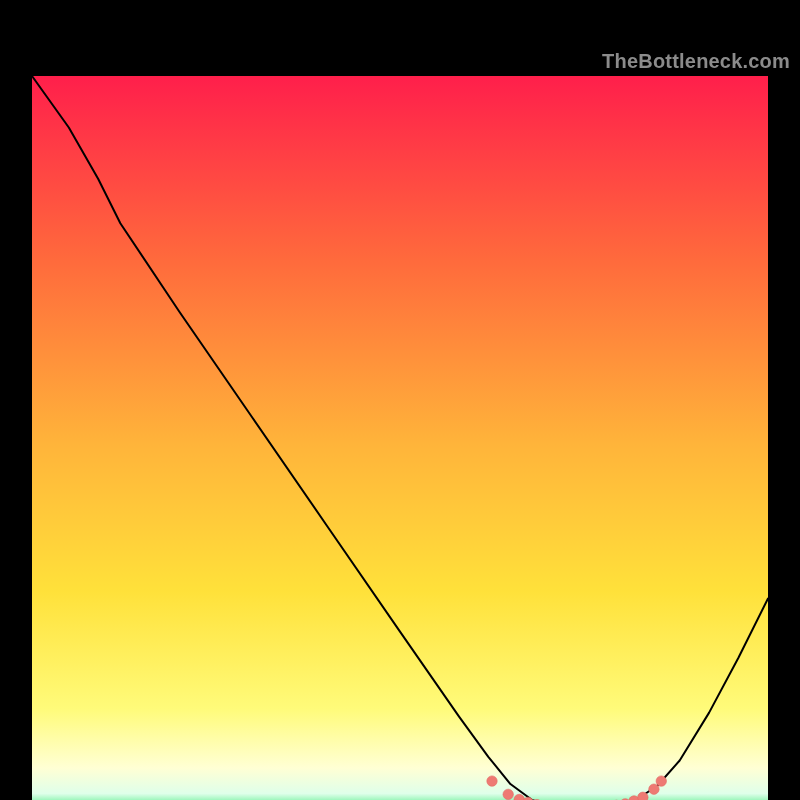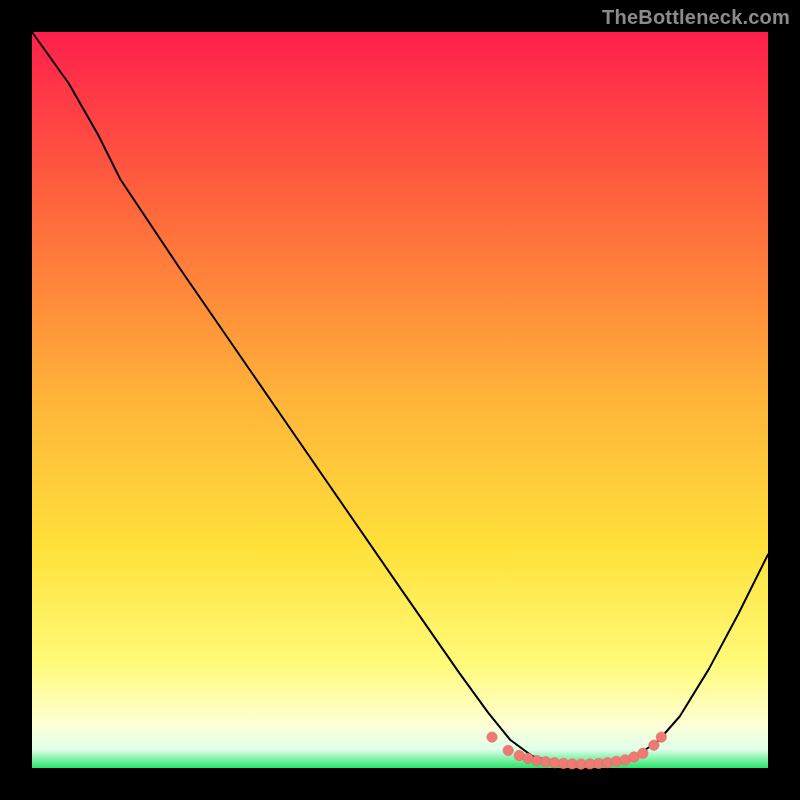--- a/index.html
+++ b/index.html
@@ -7,20 +7,21 @@
     padding: 0;
     width: 800px;
     height: 800px;
     background: #000000;
     overflow: hidden;
   }
   .chart-wrapper {
     position: relative;
     width: 800px;
     height: 700px;
+    margin-top: 44px;
   }
   .watermark {
     position: absolute;
     top: 6px;
     right: 10px;
     font-family: Arial, Helvetica, sans-serif;
     font-size: 20px;
     font-weight: 600;
     color: #8b8b8b;
     letter-spacing: 0.2px;

